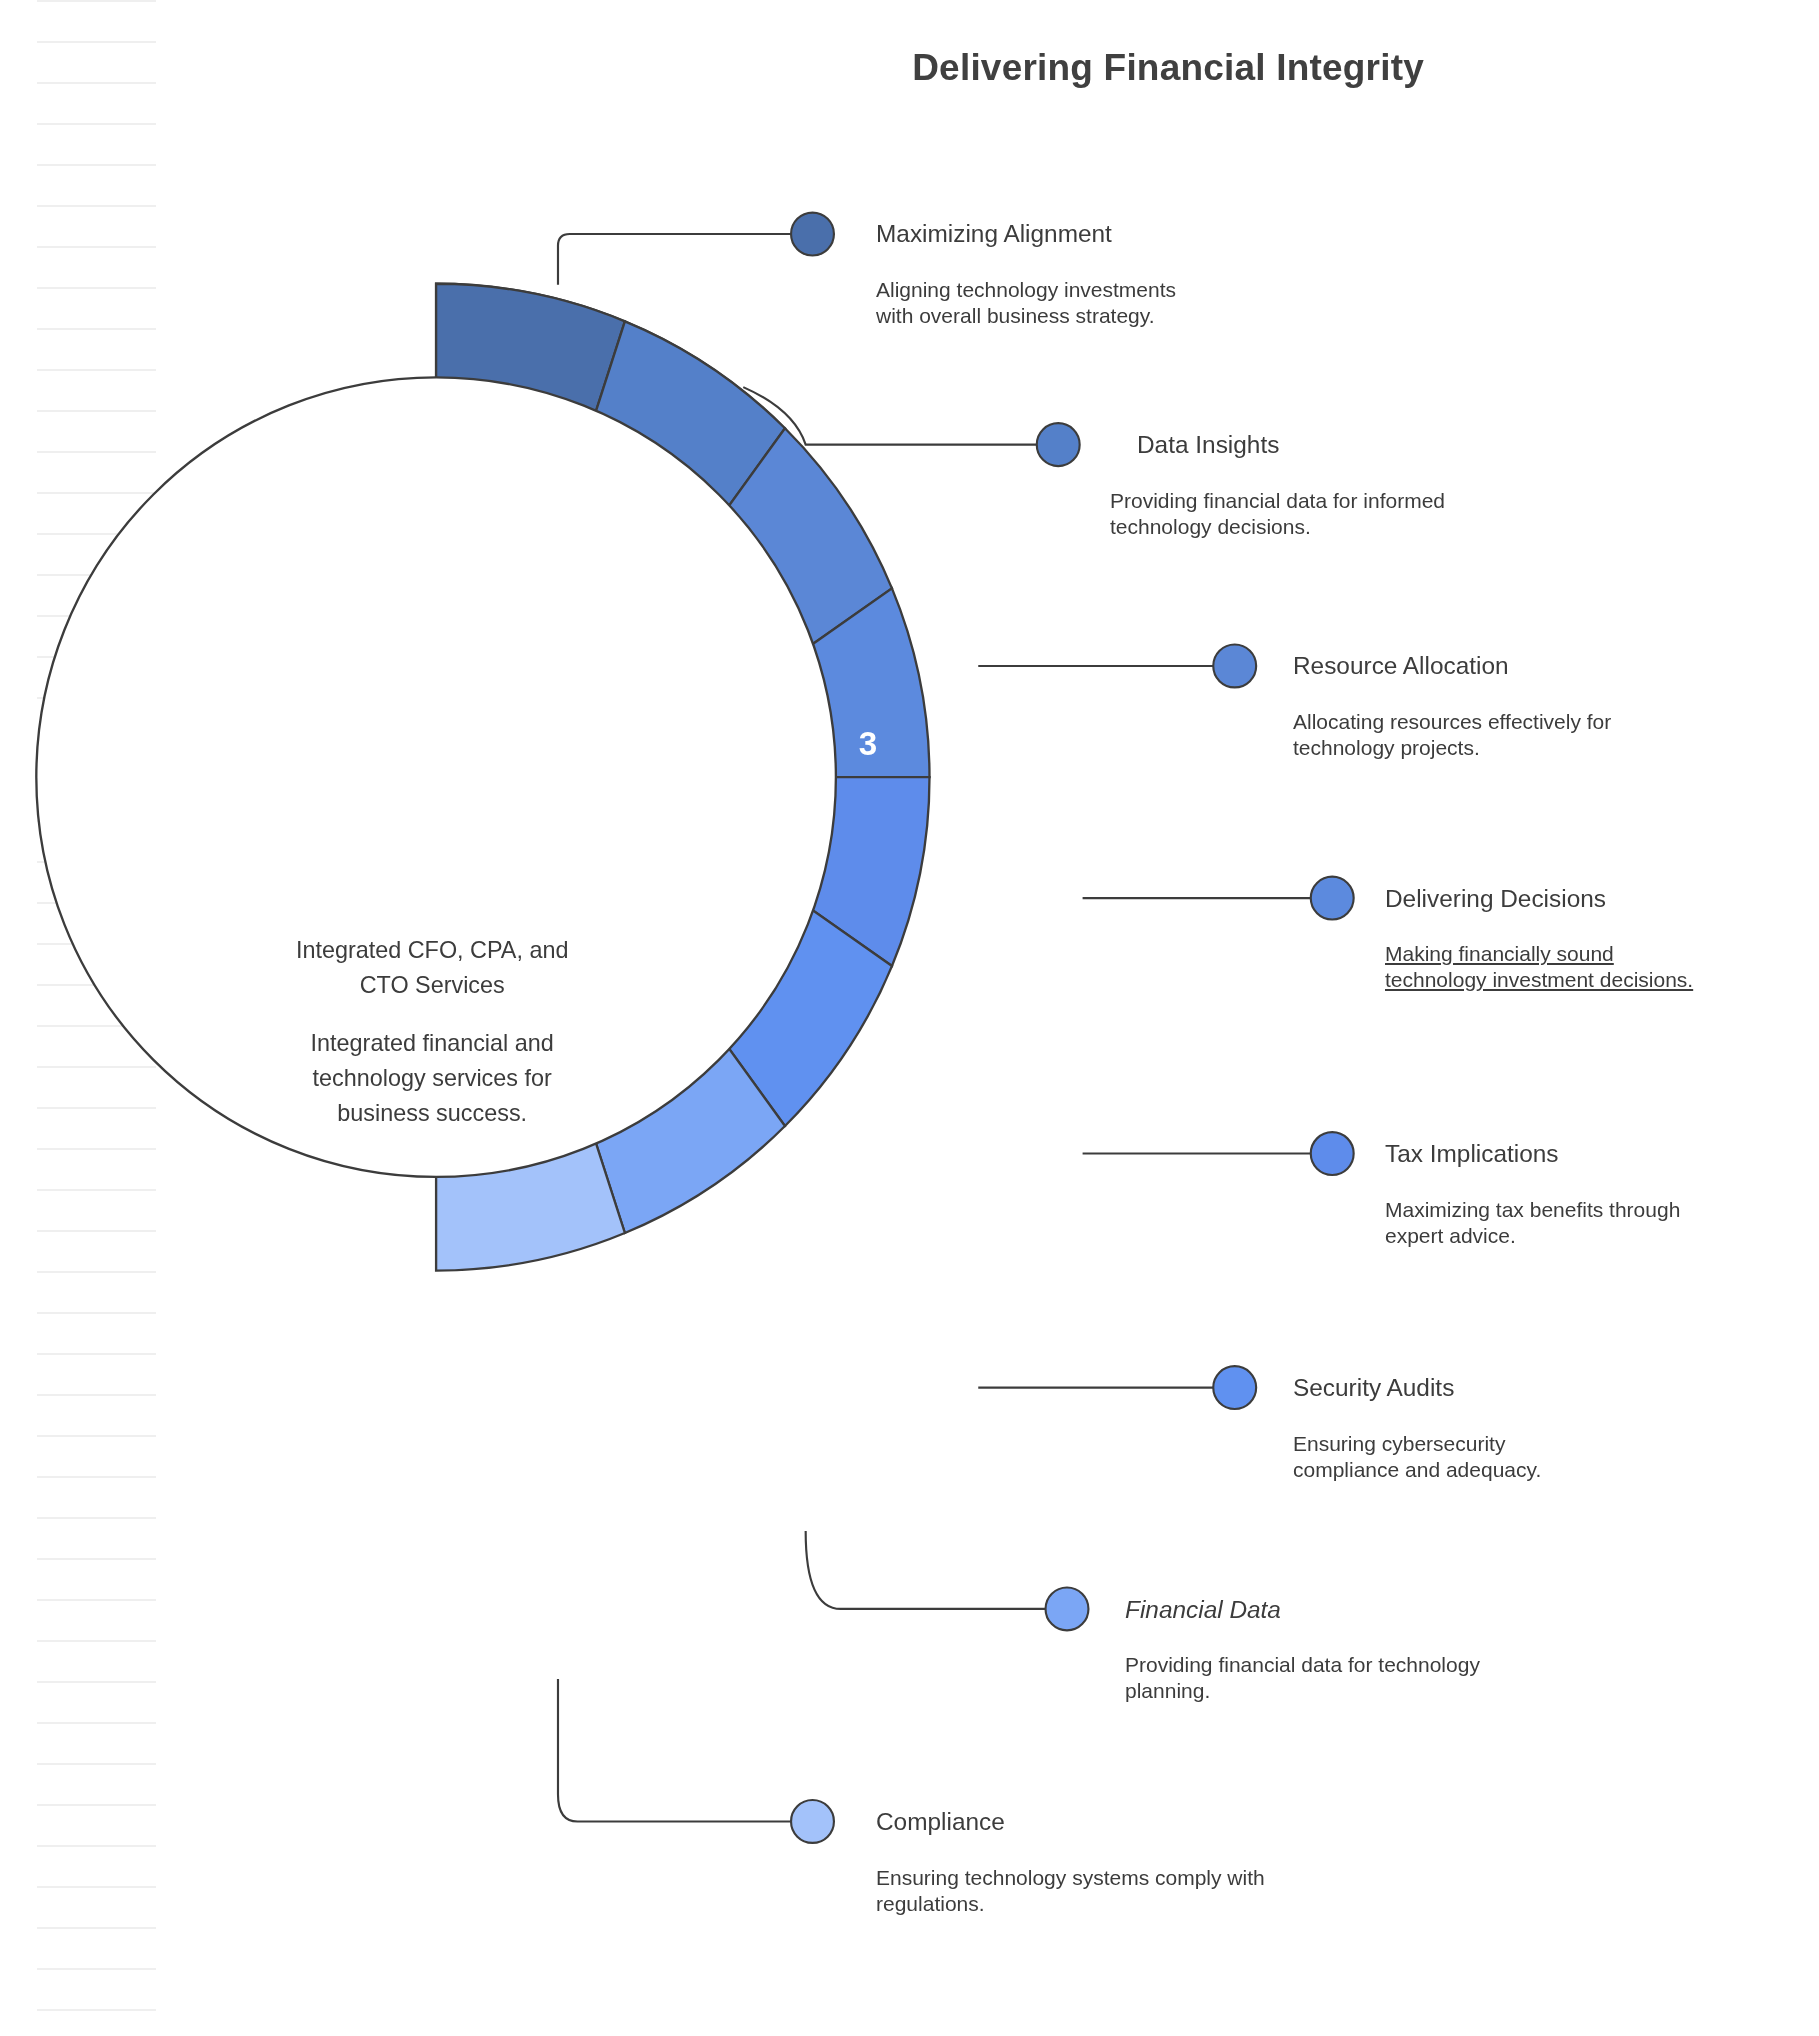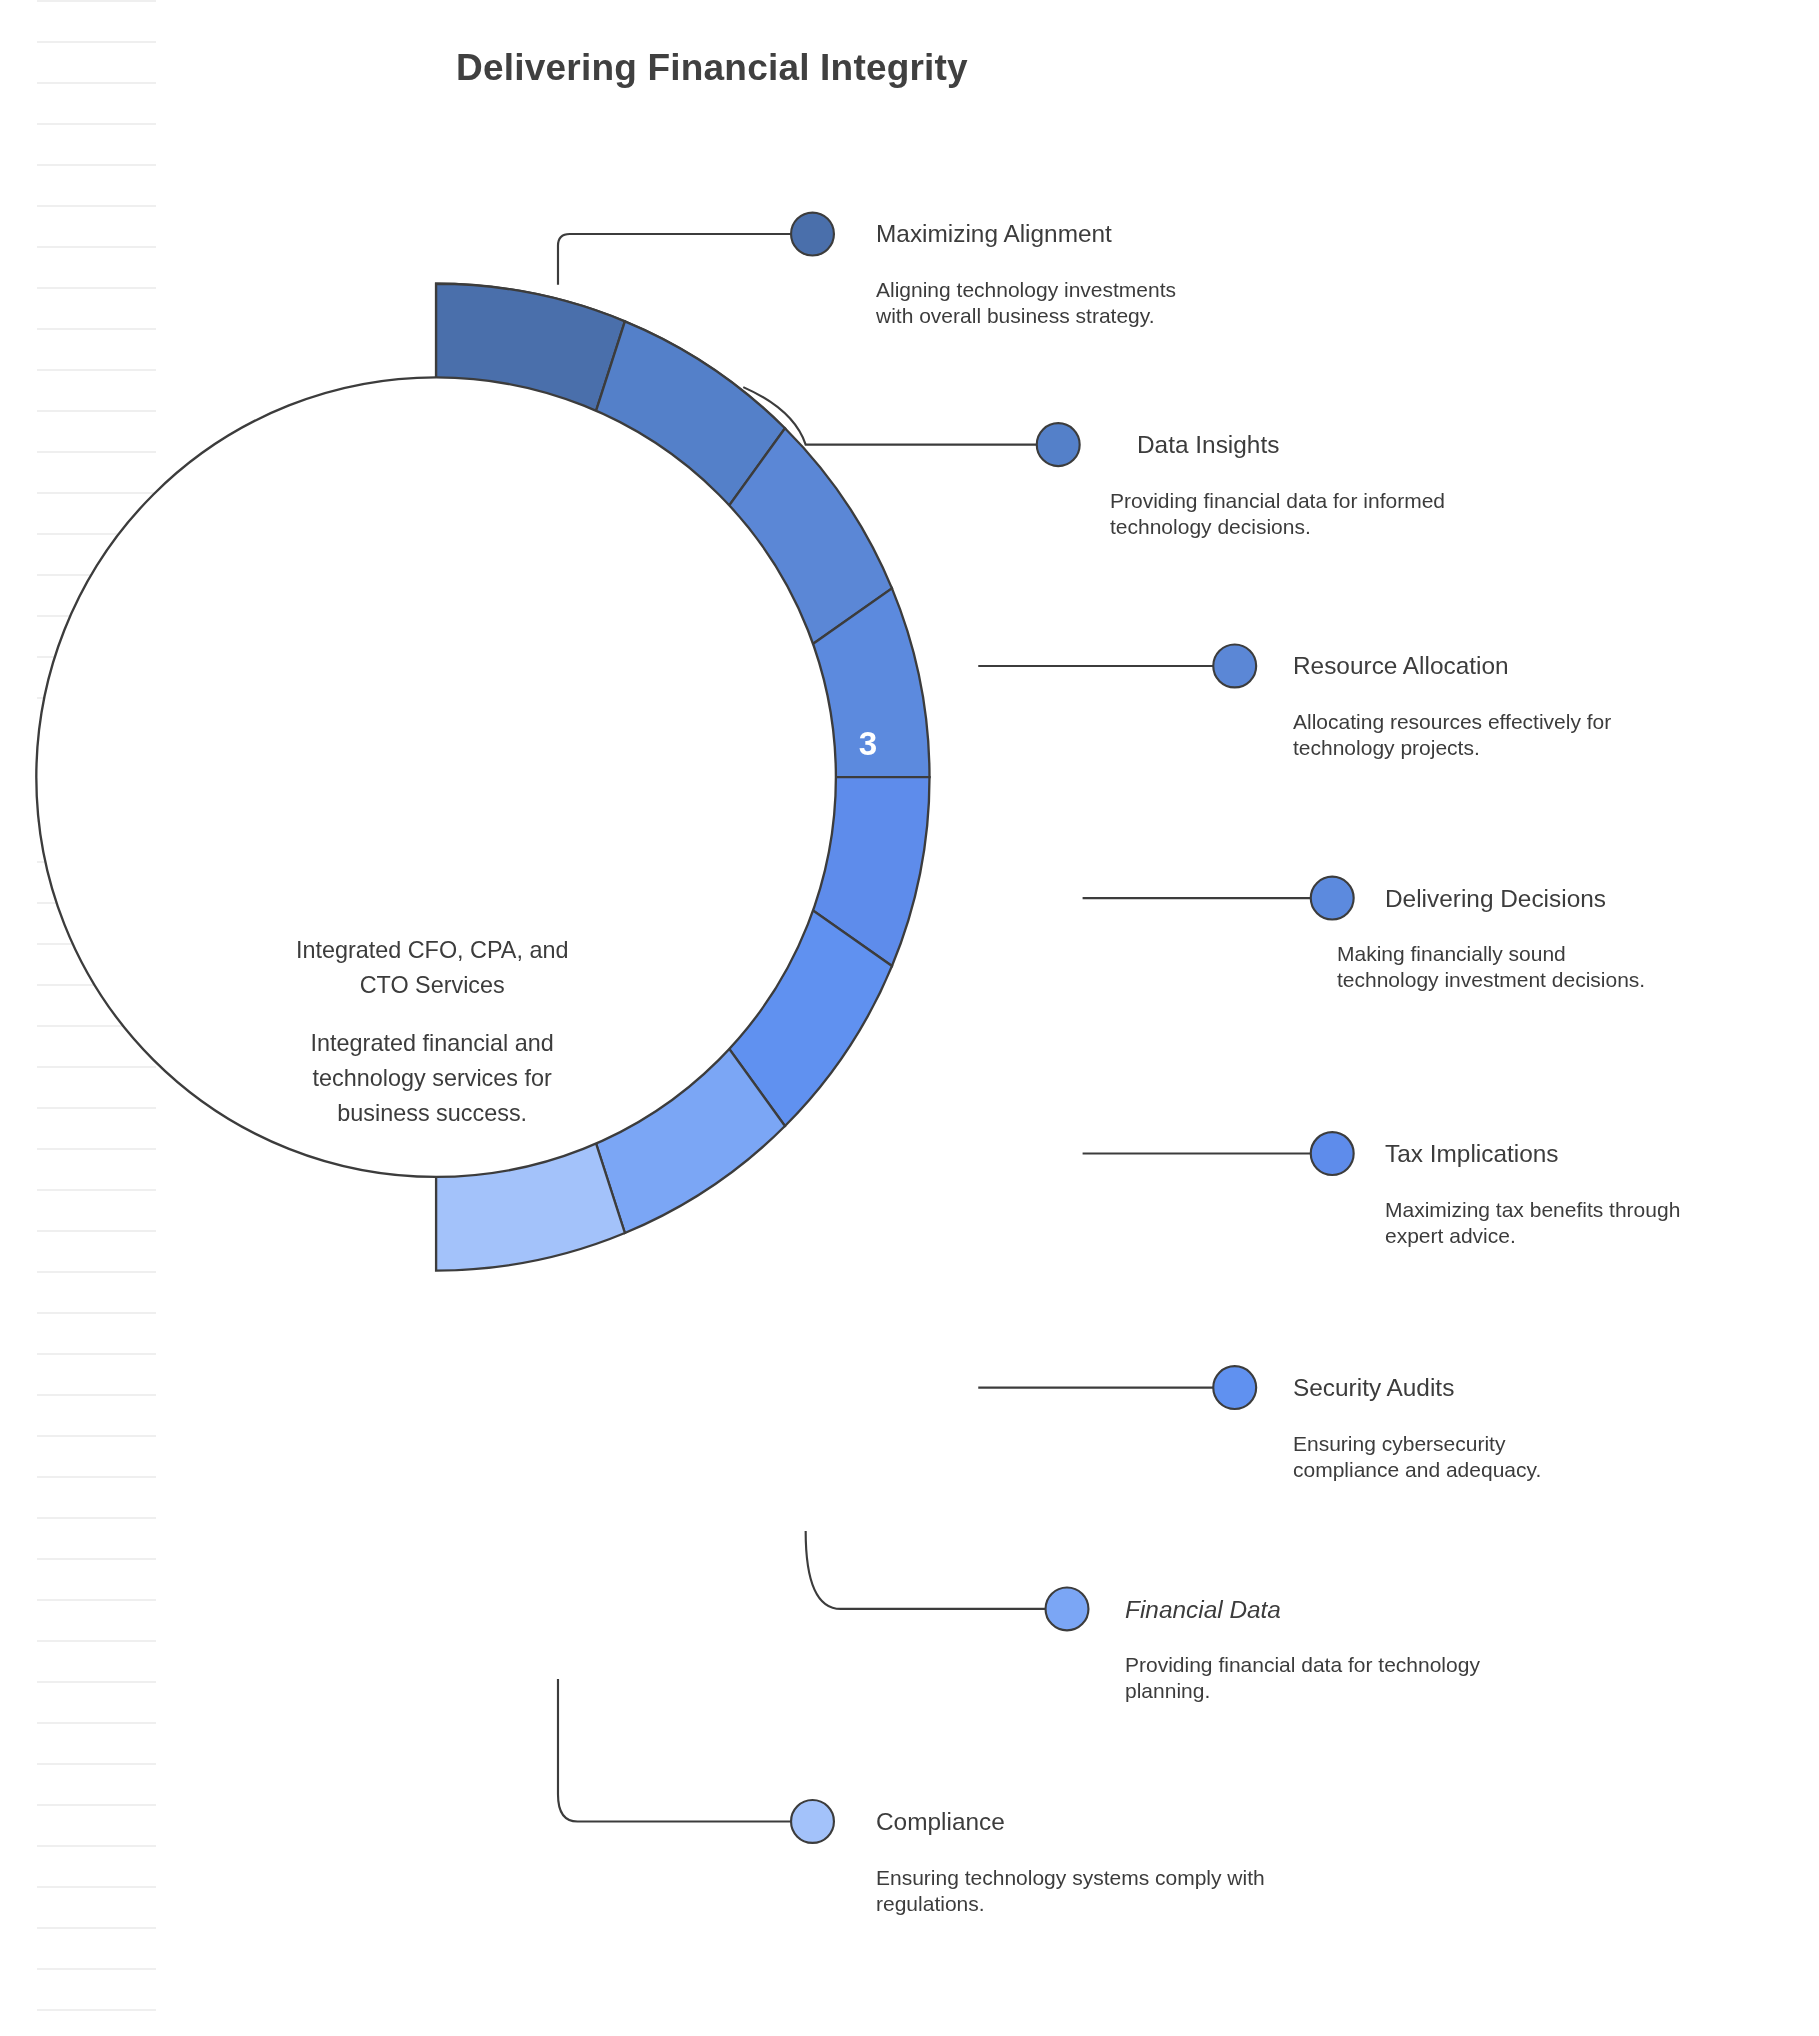--- a/index.html
+++ b/index.html
@@ -14,21 +14,21 @@
   }
   
   #paper-texture{
     position:absolute;left:37px;top:0;width:119px;height:2036px;
     background-image:repeating-linear-gradient(to bottom,
         #efefef 0px, #efefef 2px, transparent 2px, transparent 41px);
     pointer-events:none;
   }
   #page-title{
     position:absolute;left:0;top:47px;width:1424px;
-    text-align:center;
+    text-align:right;
     font-size:37px;font-weight:bold;color:#404040;
     letter-spacing:0.2px;
   }
   #diagram{position:absolute;left:0;top:0;width:1820px;height:2036px;}
   svg{display:block;}
 
   .seg-num{
     fill:#ffffff;font-size:34px;font-weight:bold;
     font-family:"Liberation Sans", sans-serif;
     text-anchor:middle;dominant-baseline:central;
@@ -142,21 +142,21 @@
 <div class="item-label" style="left:876px;top:220px;">Maximizing Alignment</div>
 <div class="item-desc" style="left:876px;top:277px;">Aligning technology investments with overall business strategy.</div>
 
 <div class="item-label" style="left:1110px;top:431px;margin-left:27px;">Data Insights</div>
 <div class="item-desc" style="left:1110px;top:488px;width:361px;">Providing financial data for informed technology decisions.</div>
 
 <div class="item-label" style="left:1293px;top:652px;">Resource Allocation</div>
 <div class="item-desc" style="left:1293px;top:709px;">Allocating resources effectively for technology projects.</div>
 
 <div class="item-label" style="left:1385px;top:885px;">Delivering Decisions</div>
-<div class="item-desc" style="left:1337px;top:941px;">Making financially sound technology investment decisions.</div>
+<div class="item-desc" style="left:1385px;top:941px;text-decoration:underline;">Making financially sound technology investment decisions.</div>
 
 <div class="item-label" style="left:1385px;top:1140px;">Tax Implications</div>
 <div class="item-desc" style="left:1385px;top:1197px;">Maximizing tax benefits through expert advice.</div>
 
 <div class="item-label" style="left:1293px;top:1374px;">Security Audits</div>
 <div class="item-desc" style="left:1293px;top:1431px;">Ensuring cybersecurity compliance and adequacy.</div>
 
 <div class="item-label" style="left:1125px;top:1596px;font-style:italic;">Financial Data</div>
 <div class="item-desc" style="left:1125px;top:1652px;width:361px;">Providing financial data for technology planning.</div>
 

